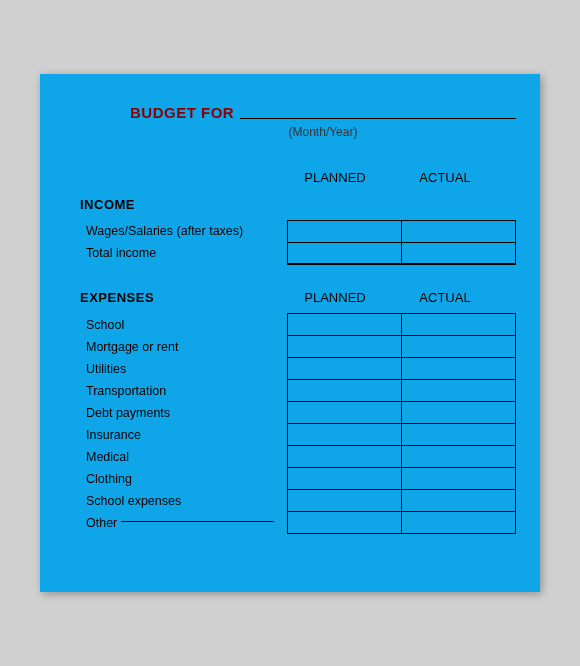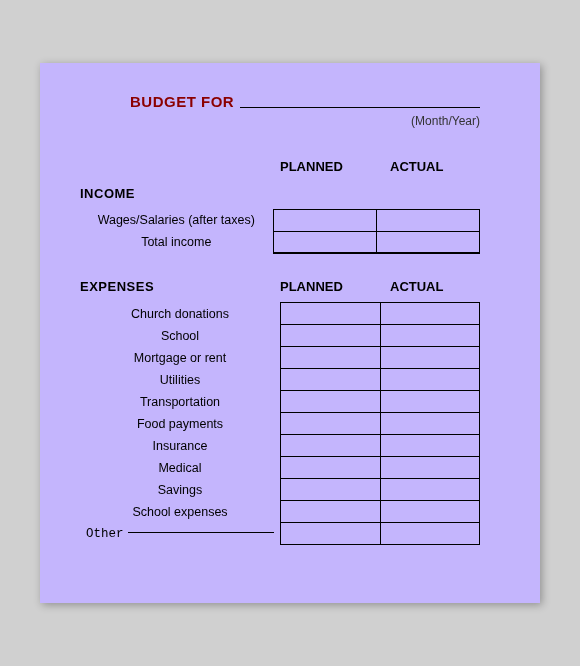--- a/index.html
+++ b/index.html
@@ -9,23 +9,23 @@
     }
     body {
       background: #d0d0d0;
       display: flex;
       justify-content: center;
       align-items: center;
       min-height: 100vh;
       font-family: Arial, sans-serif;
     }
     .page {
-      background: #c4b5fd;
+      background: #0ea5e9;
       width: 500px;
-      padding: 30px 60px 40px 40px;
+      padding: 30px 24px 40px 40px;
       box-shadow: 2px 2px 8px rgba(0,0,0,0.3);
     }
     .title-row {
       display: flex;
       align-items: flex-end;
       margin-bottom: 4px;
       padding-left: 50px;
     }
     .budget-for-label {
       font-size: 15px;
@@ -33,41 +33,41 @@
       color: #8B0000;
       letter-spacing: 0.5px;
     }
     .title-line {
       border-bottom: 1.5px solid #000;
       flex: 1;
       margin-left: 6px;
       margin-bottom: 2px;
     }
     .month-year {
-      text-align: right;
+      text-align: center;
       font-size: 12px;
       color: #333;
       padding-left: 50px;
       margin-bottom: 31px;
     }
     .section-header {
       display: grid;
       grid-template-columns: 200px 110px 110px;
       margin-bottom: 8px;
     }
     .section-header .col-label {
       font-weight: bold;
       font-size: 13px;
       color: #000;
     }
     .section-header .col-planned,
     .section-header .col-actual {
-      font-weight: bold;
+      font-weight: normal;
       font-size: 13px;
-      text-align: left;
+      text-align: center;
     }
     .income-label {
       font-weight: bold;
       font-size: 14px;
       letter-spacing: 0.5px;
       margin-top: 27px;
     }
     .expenses-label {
       font-weight: bold;
       font-size: 14px;
@@ -82,21 +82,20 @@
     table.budget-table {
       width: 100%;
       border-collapse: collapse;
     }
     table.budget-table td {
       font-size: 12.5px;
       padding: 4px 6px;
     }
     .col-label-td {
       width: 200px;
-      text-align: center;
     }
     .col-planned-td {
       width: 110px;
       border: 1px solid #000;
       border-bottom: none;
     }
     .col-actual-td {
       width: 110px;
       border: 1px solid #000;
       border-bottom: none;
@@ -151,71 +150,66 @@
   <div class="expenses-table">
     <div class="section-header">
       <div class="col-label expenses-label">EXPENSES</div>
       <div class="col-planned">PLANNED</div>
       <div class="col-actual">ACTUAL</div>
     </div>
 
     <table class="budget-table">
       <tbody>
         <tr>
-          <td class="col-label-td">Church donations</td>
-          <td class="col-planned-td"></td>
-          <td class="col-actual-td"></td>
-        </tr>
-        <tr>
           <td class="col-label-td">School</td>
           <td class="col-planned-td"></td>
           <td class="col-actual-td"></td>
         </tr>
         <tr>
           <td class="col-label-td">Mortgage or rent</td>
           <td class="col-planned-td"></td>
           <td class="col-actual-td"></td>
         </tr>
         <tr>
           <td class="col-label-td">Utilities</td>
           <td class="col-planned-td"></td>
           <td class="col-actual-td"></td>
         </tr>
         <tr>
           <td class="col-label-td">Transportation</td>
           <td class="col-planned-td"></td>
           <td class="col-actual-td"></td>
         </tr>
         <tr>
-          <td class="col-label-td">Food payments</td>
+          <td class="col-label-td">Debt payments</td>
           <td class="col-planned-td"></td>
           <td class="col-actual-td"></td>
         </tr>
         <tr>
           <td class="col-label-td">Insurance</td>
           <td class="col-planned-td"></td>
           <td class="col-actual-td"></td>
         </tr>
         <tr>
           <td class="col-label-td">Medical</td>
           <td class="col-planned-td"></td>
           <td class="col-actual-td"></td>
         </tr>
         <tr>
-          <td class="col-label-td">Savings</td>
+          <td class="col-label-td">Clothing</td>
           <td class="col-planned-td"></td>
           <td class="col-actual-td"></td>
         </tr>
         <tr>
           <td class="col-label-td">School expenses</td>
           <td class="col-planned-td"></td>
           <td class="col-actual-td"></td>
         </tr>
         <tr>
-          <td class="col-label-td" style="display:flex;align-items:center;gap:4px;font-family:Liberation Mono, monospace;">
+          <td class="col-label-td" style="display:flex;align-items:center;gap:4px;">
             <span>Other</span>
             <span style="flex:1;border-bottom:1px solid #000;display:inline-block;margin-bottom:3px;"></span>
           </td>
           <td class="col-planned-td exp-last"></td>
           <td class="col-actual-td exp-last"></td>
         </tr>
       </tbody>
     </table>
   </div>
 

